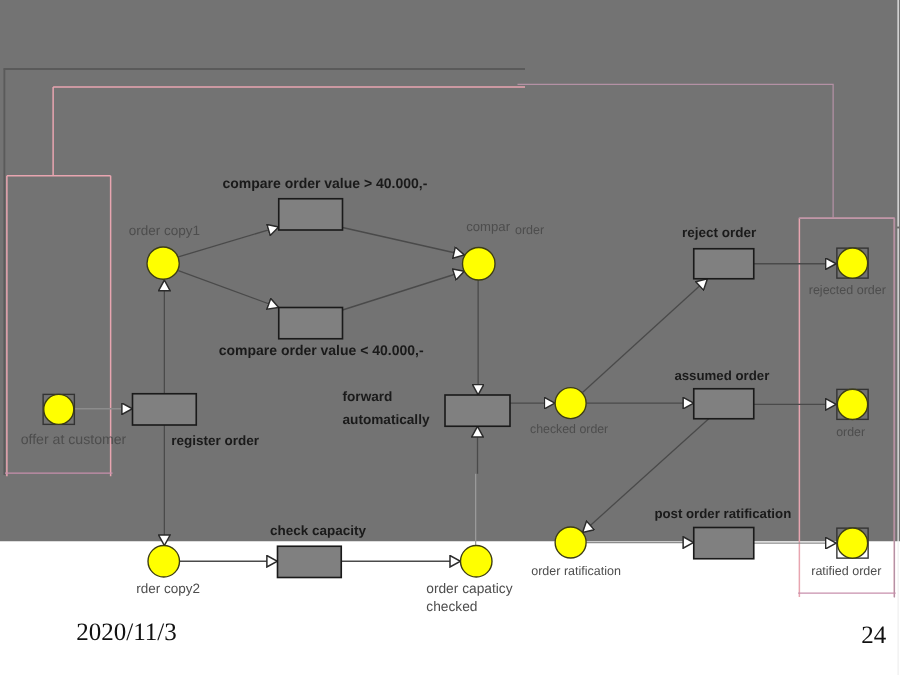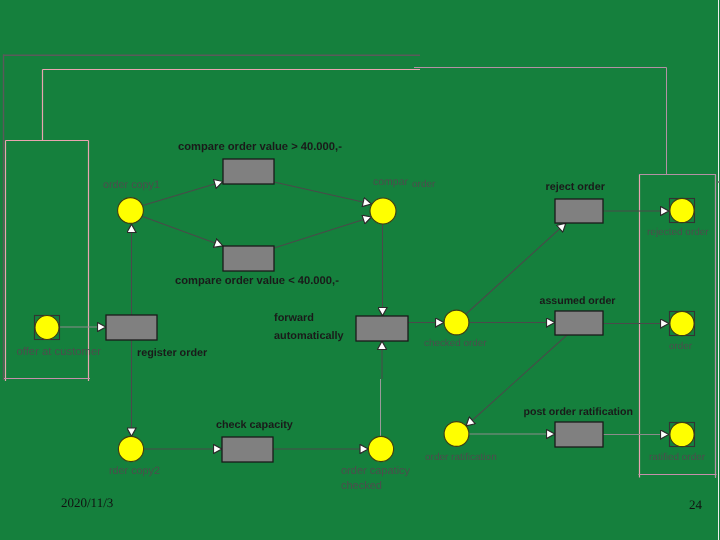--- a/index.html
+++ b/index.html
@@ -1,24 +1,24 @@
 <!DOCTYPE html>
 <html><head>
 <meta charset="utf-8">
 <style>
   html,body{margin:0;padding:0;background:#ffffff;}
   body{width:720px;height:540px;overflow:hidden;
        font-family:"Liberation Sans",sans-serif;
        -webkit-font-smoothing:antialiased;text-rendering:geometricPrecision;}
   *{-webkit-font-smoothing:antialiased;}
-  #stage{position:relative;width:720px;height:540px;background:#15803d;}
+  #stage{position:relative;width:720px;height:433px;background:#737373;}
   #net{position:absolute;left:0;top:0;}
   .tlabel{font-family:"Liberation Sans",sans-serif;font-size:11.2px;font-weight:bold;fill:#1a1a1a;}
   .plabel{font-family:"Liberation Sans",sans-serif;font-size:11px;font-weight:normal;fill:#4d4d4d;}
-  .footer{position:absolute;font-family:"Liberation Serif",serif;font-size:13px;color:#111;line-height:1;}
+  .footer{position:absolute;font-family:"Liberation Serif",serif;font-size:20px;color:#111;line-height:1;}
 </style>
 </head>
 <body>
 
 <div id="stage">
 
 <svg id="net" width="720" height="540" viewBox="0 0 720 540">
   <defs>
     <marker id="oa" viewBox="0 0 10 10" refX="9.2" refY="5" markerWidth="10" markerHeight="10" markerUnits="userSpaceOnUse" orient="auto">
       <path d="M0.7 0.4 L9.1 5 L0.7 9.6 Z" fill="#ffffff" stroke="#2b2b2b" stroke-width="1.2" stroke-linejoin="miter"></path>

